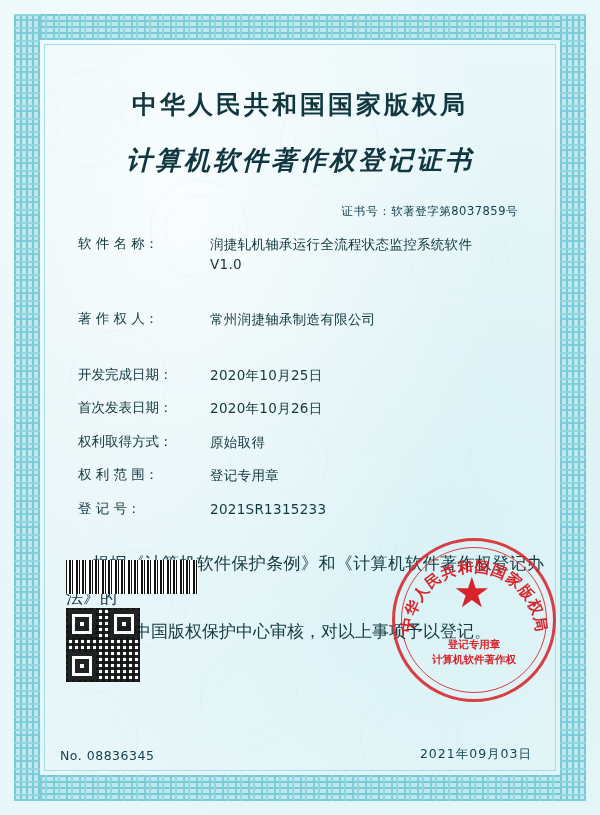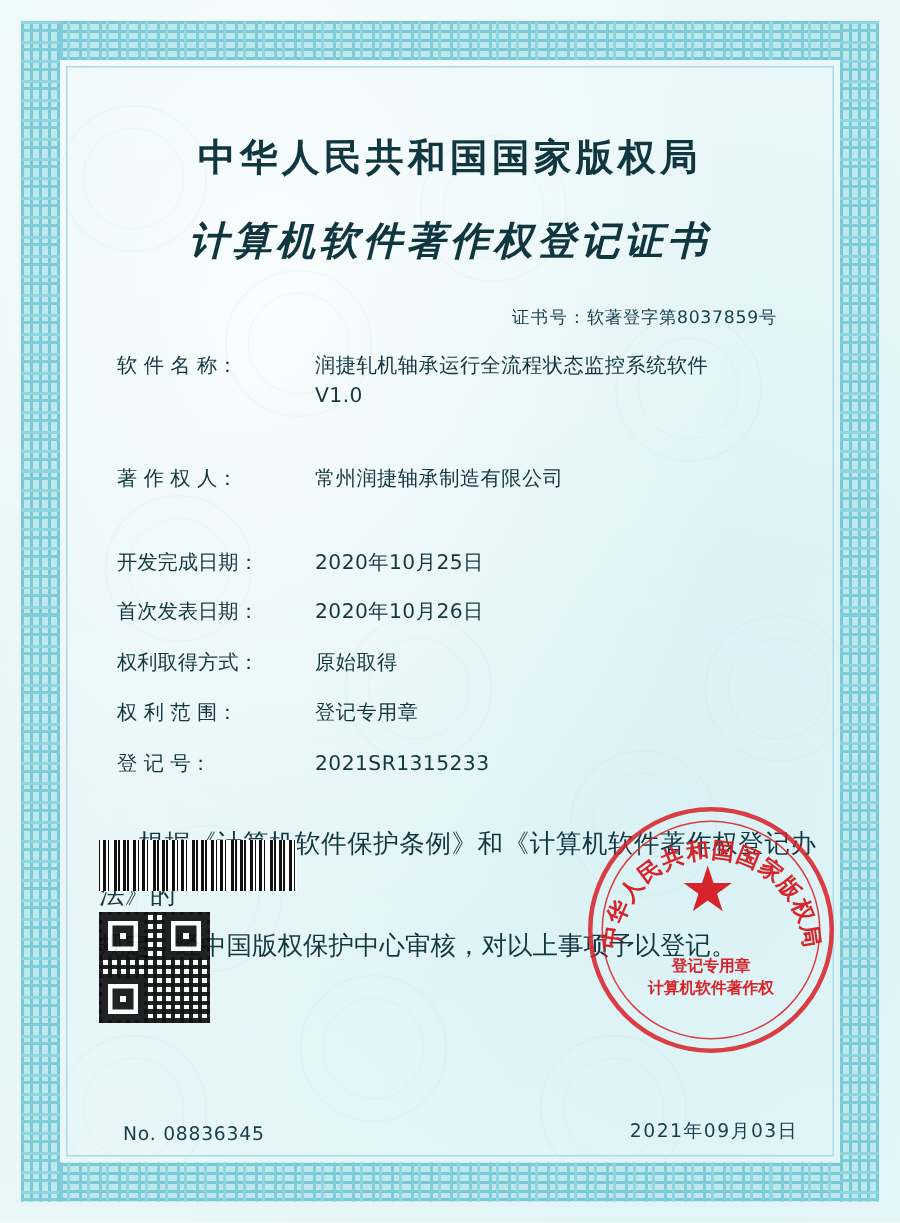--- a/index.html
+++ b/index.html
@@ -286,21 +286,21 @@
     right: 46px;
     bottom: 52px;
     display: flex;
     justify-content: space-between;
     align-items: flex-end;
     font-size: 12.5px;
     color: #16414c;
     font-family: "DejaVu Sans", sans-serif;
     letter-spacing: 0.5px;
   }
-  .footer .serial { padding-left: 36px; }
+  .footer .serial { padding-left: 14px; }
   .footer .issue-date { padding-right: 22px; letter-spacing: 1px; }
 
   
   .wm-ring {
     position: absolute;
     width: 96px; height: 96px;
     border-radius: 50%;
     border: 1px solid #9fd4dd;
     opacity: 0.5;
   }

